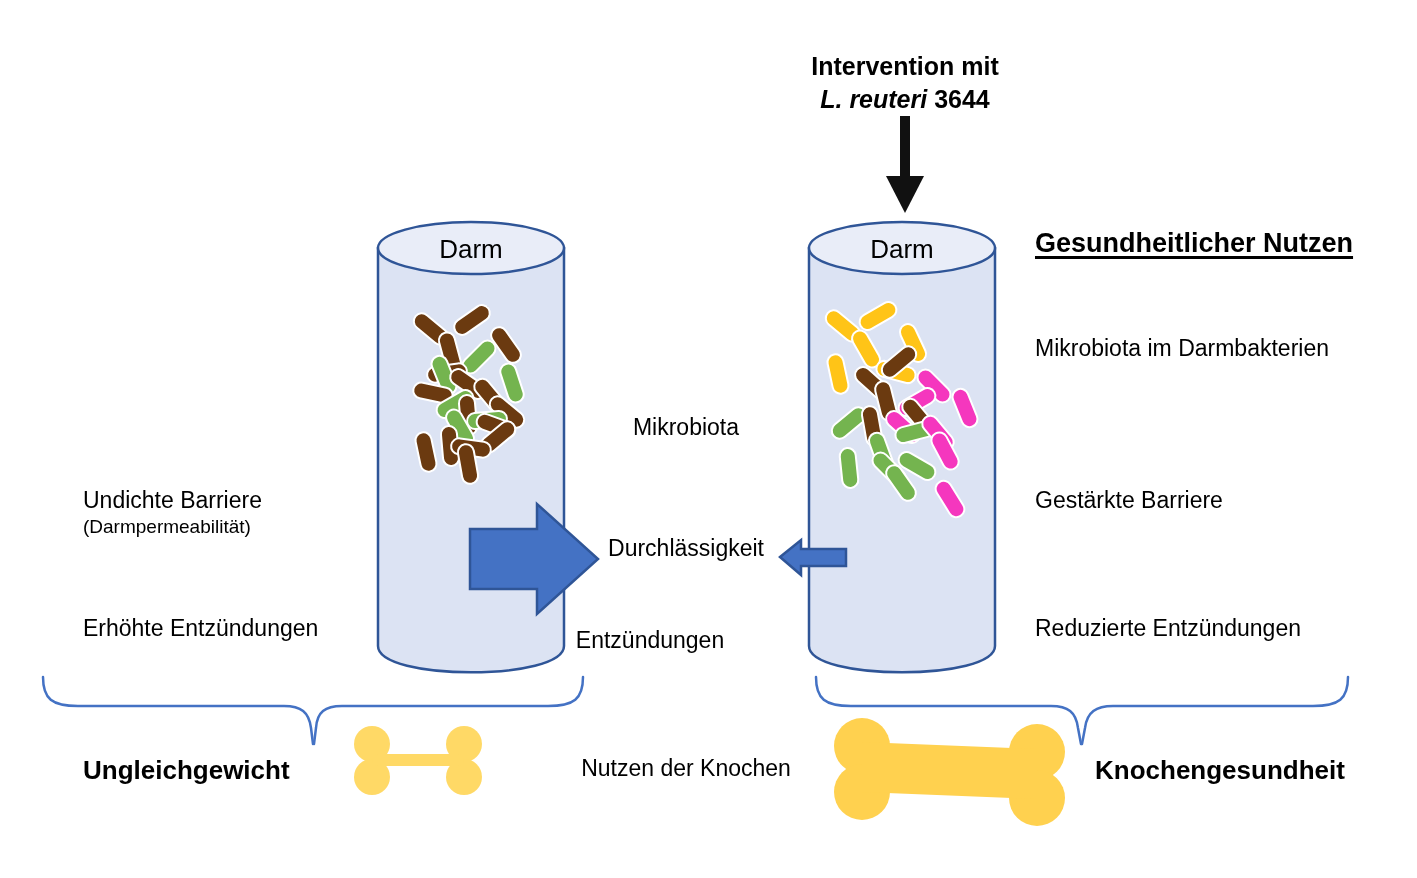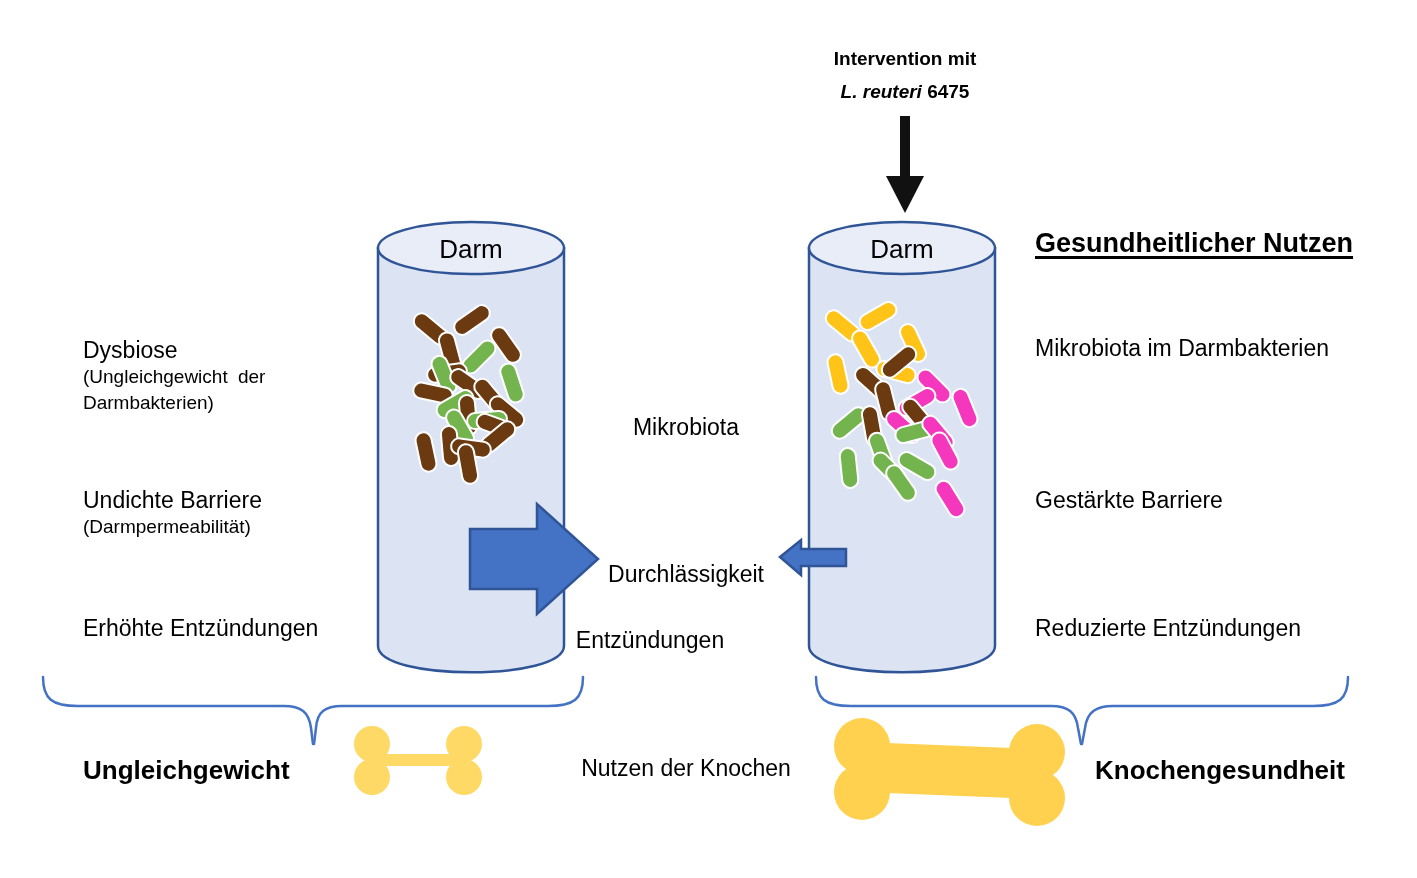--- a/index.html
+++ b/index.html
@@ -7,41 +7,41 @@
     position:relative;width:1417px;height:878px;background:#fff;overflow:hidden;
     font-family:"Liberation Sans","DejaVu Sans",sans-serif;color:var(--c-text,#000);
   }
   .abs{position:absolute;}
   .h-heading{font-size:27px;font-weight:bold;text-decoration:underline;text-decoration-thickness:2.5px;text-underline-offset:4px;line-height:32px;white-space:nowrap;}
   .body-label{font-size:23px;line-height:28px;white-space:nowrap;}
   .sub-label{font-size:19px;line-height:26px;white-space:nowrap;}
   .wsp{word-spacing:5px;}
   .center-label{font-size:23px;line-height:28px;white-space:nowrap;transform:translateX(-50%);}
   .bold-label{font-size:26px;font-weight:bold;line-height:30px;white-space:nowrap;}
-  .intervention{transform:translateX(-50%);text-align:center;font-size:19px;font-weight:bold;line-height:33px;white-space:nowrap;}
+  .intervention{transform:translateX(-50%);text-align:center;font-size:25px;font-weight:bold;line-height:33px;white-space:nowrap;margin-top:8px;}
   .intervention .it{font-style:italic;}
   .darm-label{width:192px;text-align:center;font-size:26px;line-height:30px;}
   .cyl-body{fill:var(--c-cylinder_fill);stroke:var(--c-cylinder_border);stroke-width:2.5;}
   .cyl-top{fill:var(--c-cylinder_top);stroke:var(--c-cylinder_border);stroke-width:2.5;}
   .blue-arrow{fill:var(--c-arrow_blue);stroke:var(--c-arrow_border);stroke-width:2.5;stroke-linejoin:miter;}
   .black-arrow{fill:var(--c-arrow_black);}
   .brace-path{fill:none;stroke:var(--c-brace);stroke-width:2.5;stroke-linecap:round;}
   .bone-small{fill:var(--c-bone_small);}
   .bone-big{fill:var(--c-bone_big);}
   .bact{position:absolute;width:42px;height:18px;border-radius:10px;border:2px solid #fff;box-sizing:border-box;}
   .bact-layer{position:absolute;left:0;top:0;width:192px;height:465px;}
 </style>
 </head>
 <body>
 
 <div class="canvas">
 
   <div class="abs intervention" style="left:905px;top:42px;">
     <div>Intervention mit</div>
-    <div><span class="it">L. reuteri</span><span> 6475</span></div>
+    <div><span class="it">L. reuteri</span><span> 3644</span></div>
   </div>
 
   <svg class="abs" style="left:884px;top:116px;" width="42" height="100">
     <rect class="black-arrow" x="16" y="0" width="10" height="64"></rect>
     <polygon class="black-arrow" points="2,60 40,60 21,97"></polygon>
   </svg>
 
   <div class="abs h-heading" style="left:1035px;top:227px;text-align:right;">Gesundheitlicher Nutzen</div>
 
   <svg class="abs" style="left:375px;top:218px;" width="192" height="465">
@@ -100,33 +100,28 @@
       <div class="bact" style="left: 75px; top: 234px; transform: translate(-50%, -50%) rotate(70deg); background: rgb(116, 180, 79);"></div>
       <div class="bact" style="left: 139px; top: 233px; transform: translate(-50%, -50%) rotate(62deg); background: rgb(245, 55, 190);"></div>
       <div class="bact" style="left: 111px; top: 248px; transform: translate(-50%, -50%) rotate(30deg); background: rgb(116, 180, 79);"></div>
       <div class="bact" style="left: 43px; top: 250px; transform: translate(-50%, -50%) rotate(84deg); background: rgb(116, 180, 79);"></div>
       <div class="bact" style="left: 83px; top: 251px; transform: translate(-50%, -50%) rotate(45deg); background: rgb(116, 180, 79);"></div>
       <div class="bact" style="left: 95px; top: 265px; transform: translate(-50%, -50%) rotate(55deg); background: rgb(116, 180, 79);"></div>
       <div class="bact" style="left: 144px; top: 281px; transform: translate(-50%, -50%) rotate(58deg); background: rgb(245, 55, 190);"></div>
     </div>
   <div class="abs darm-label" style="left:806px;top:234px;">Darm</div>
 
-  <div class="abs" style="left:83px;top:336px;">
-    <div class="body-label">Dysbiose</div>
-    <div class="sub-label wsp">(Ungleichgewicht der</div>
-    <div class="sub-label">Darmbakterien)</div>
-  </div>
   <div class="abs body-label" style="left:83px;top:614px;">Erhöhte Entzündungen</div>
   <div class="abs" style="left:83px;top:486px;">
     <div class="body-label">Undichte Barriere</div>
     <div class="sub-label">(Darmpermeabilität)</div>
   </div>
 
   <div class="abs center-label" style="left:686px;top:413px;">Mikrobiota</div>
-  <div class="abs center-label" style="left:686px;top:560px;">Durchlässigkeit</div>
+  <div class="abs center-label" style="left:686px;top:534px;">Durchlässigkeit</div>
   <div class="abs center-label" style="left:650px;top:626px;">Entzündungen</div>
 
   <div class="abs body-label" style="left:1035px;top:334px;">Mikrobiota im Darmbakterien</div>
   <div class="abs body-label" style="left:1035px;top:486px;">Gestärkte Barriere</div>
   <div class="abs body-label" style="left:1035px;top:614px;">Reduzierte Entzündungen</div>
 
   <svg class="abs" style="left:465px;top:498px;" width="140" height="122">
     <polygon class="blue-arrow" points="5,31 72,31 72,6 133,61 72,116 72,91 5,91"></polygon>
   </svg>
 

